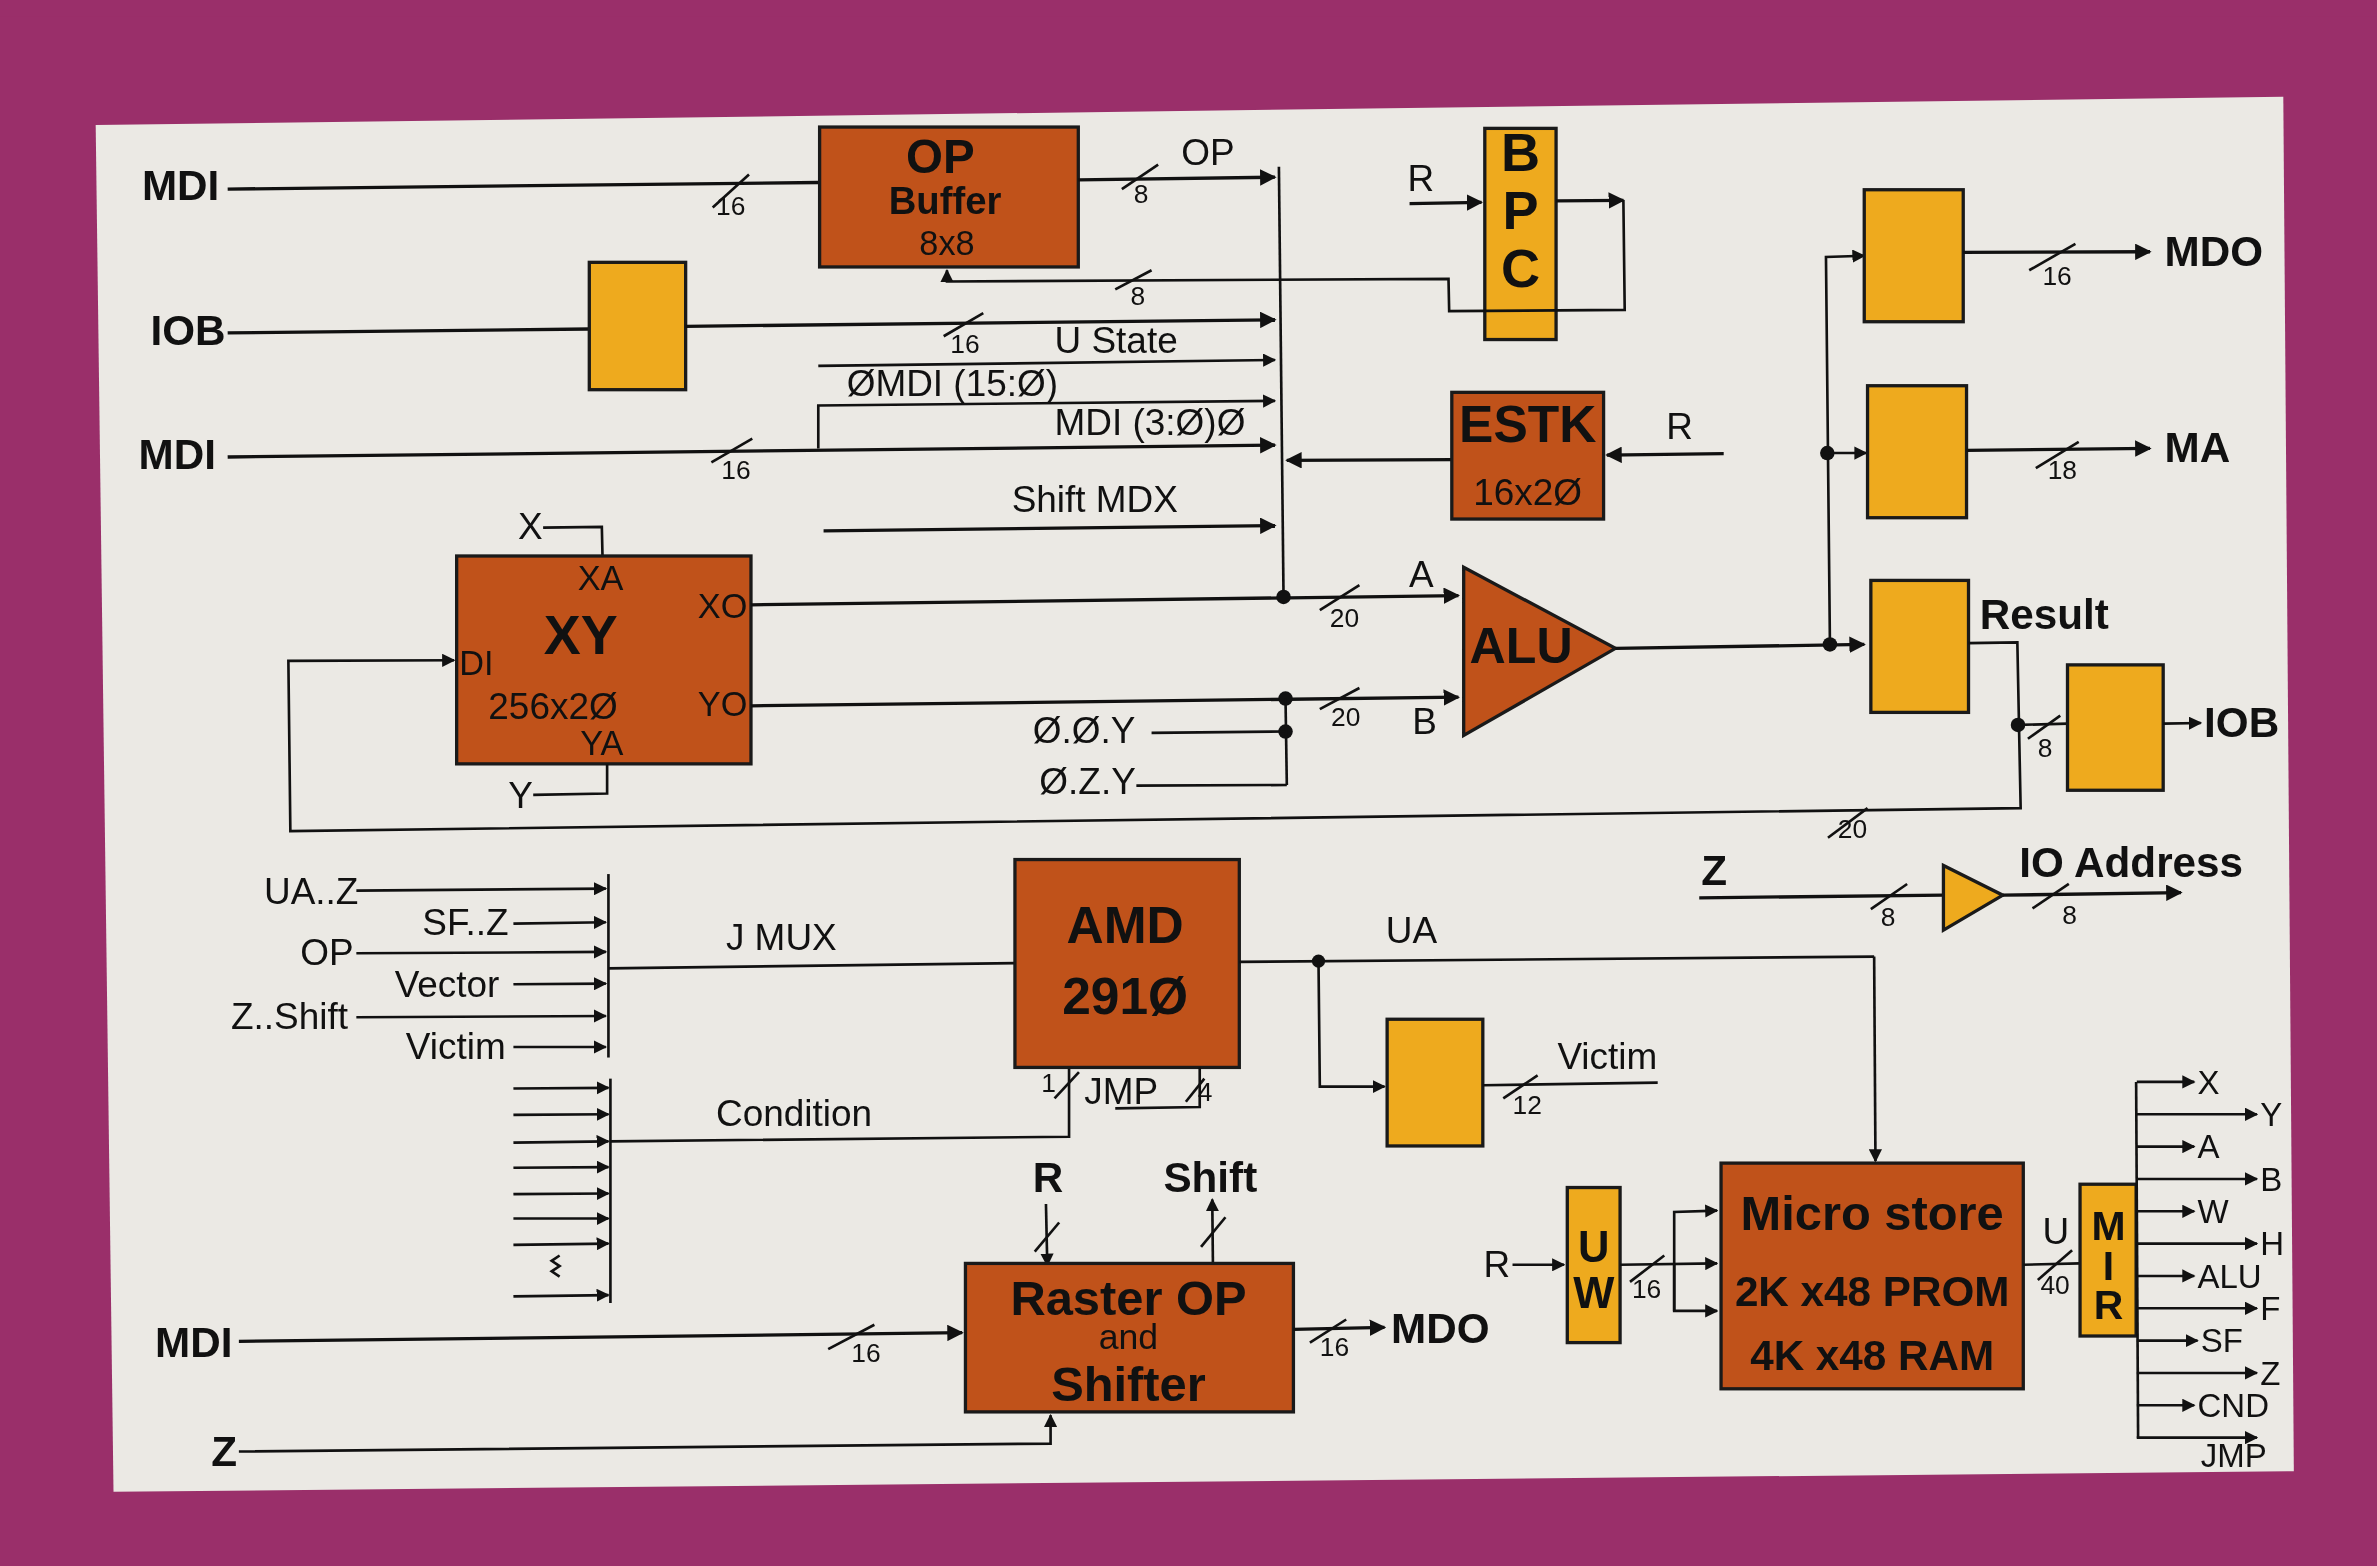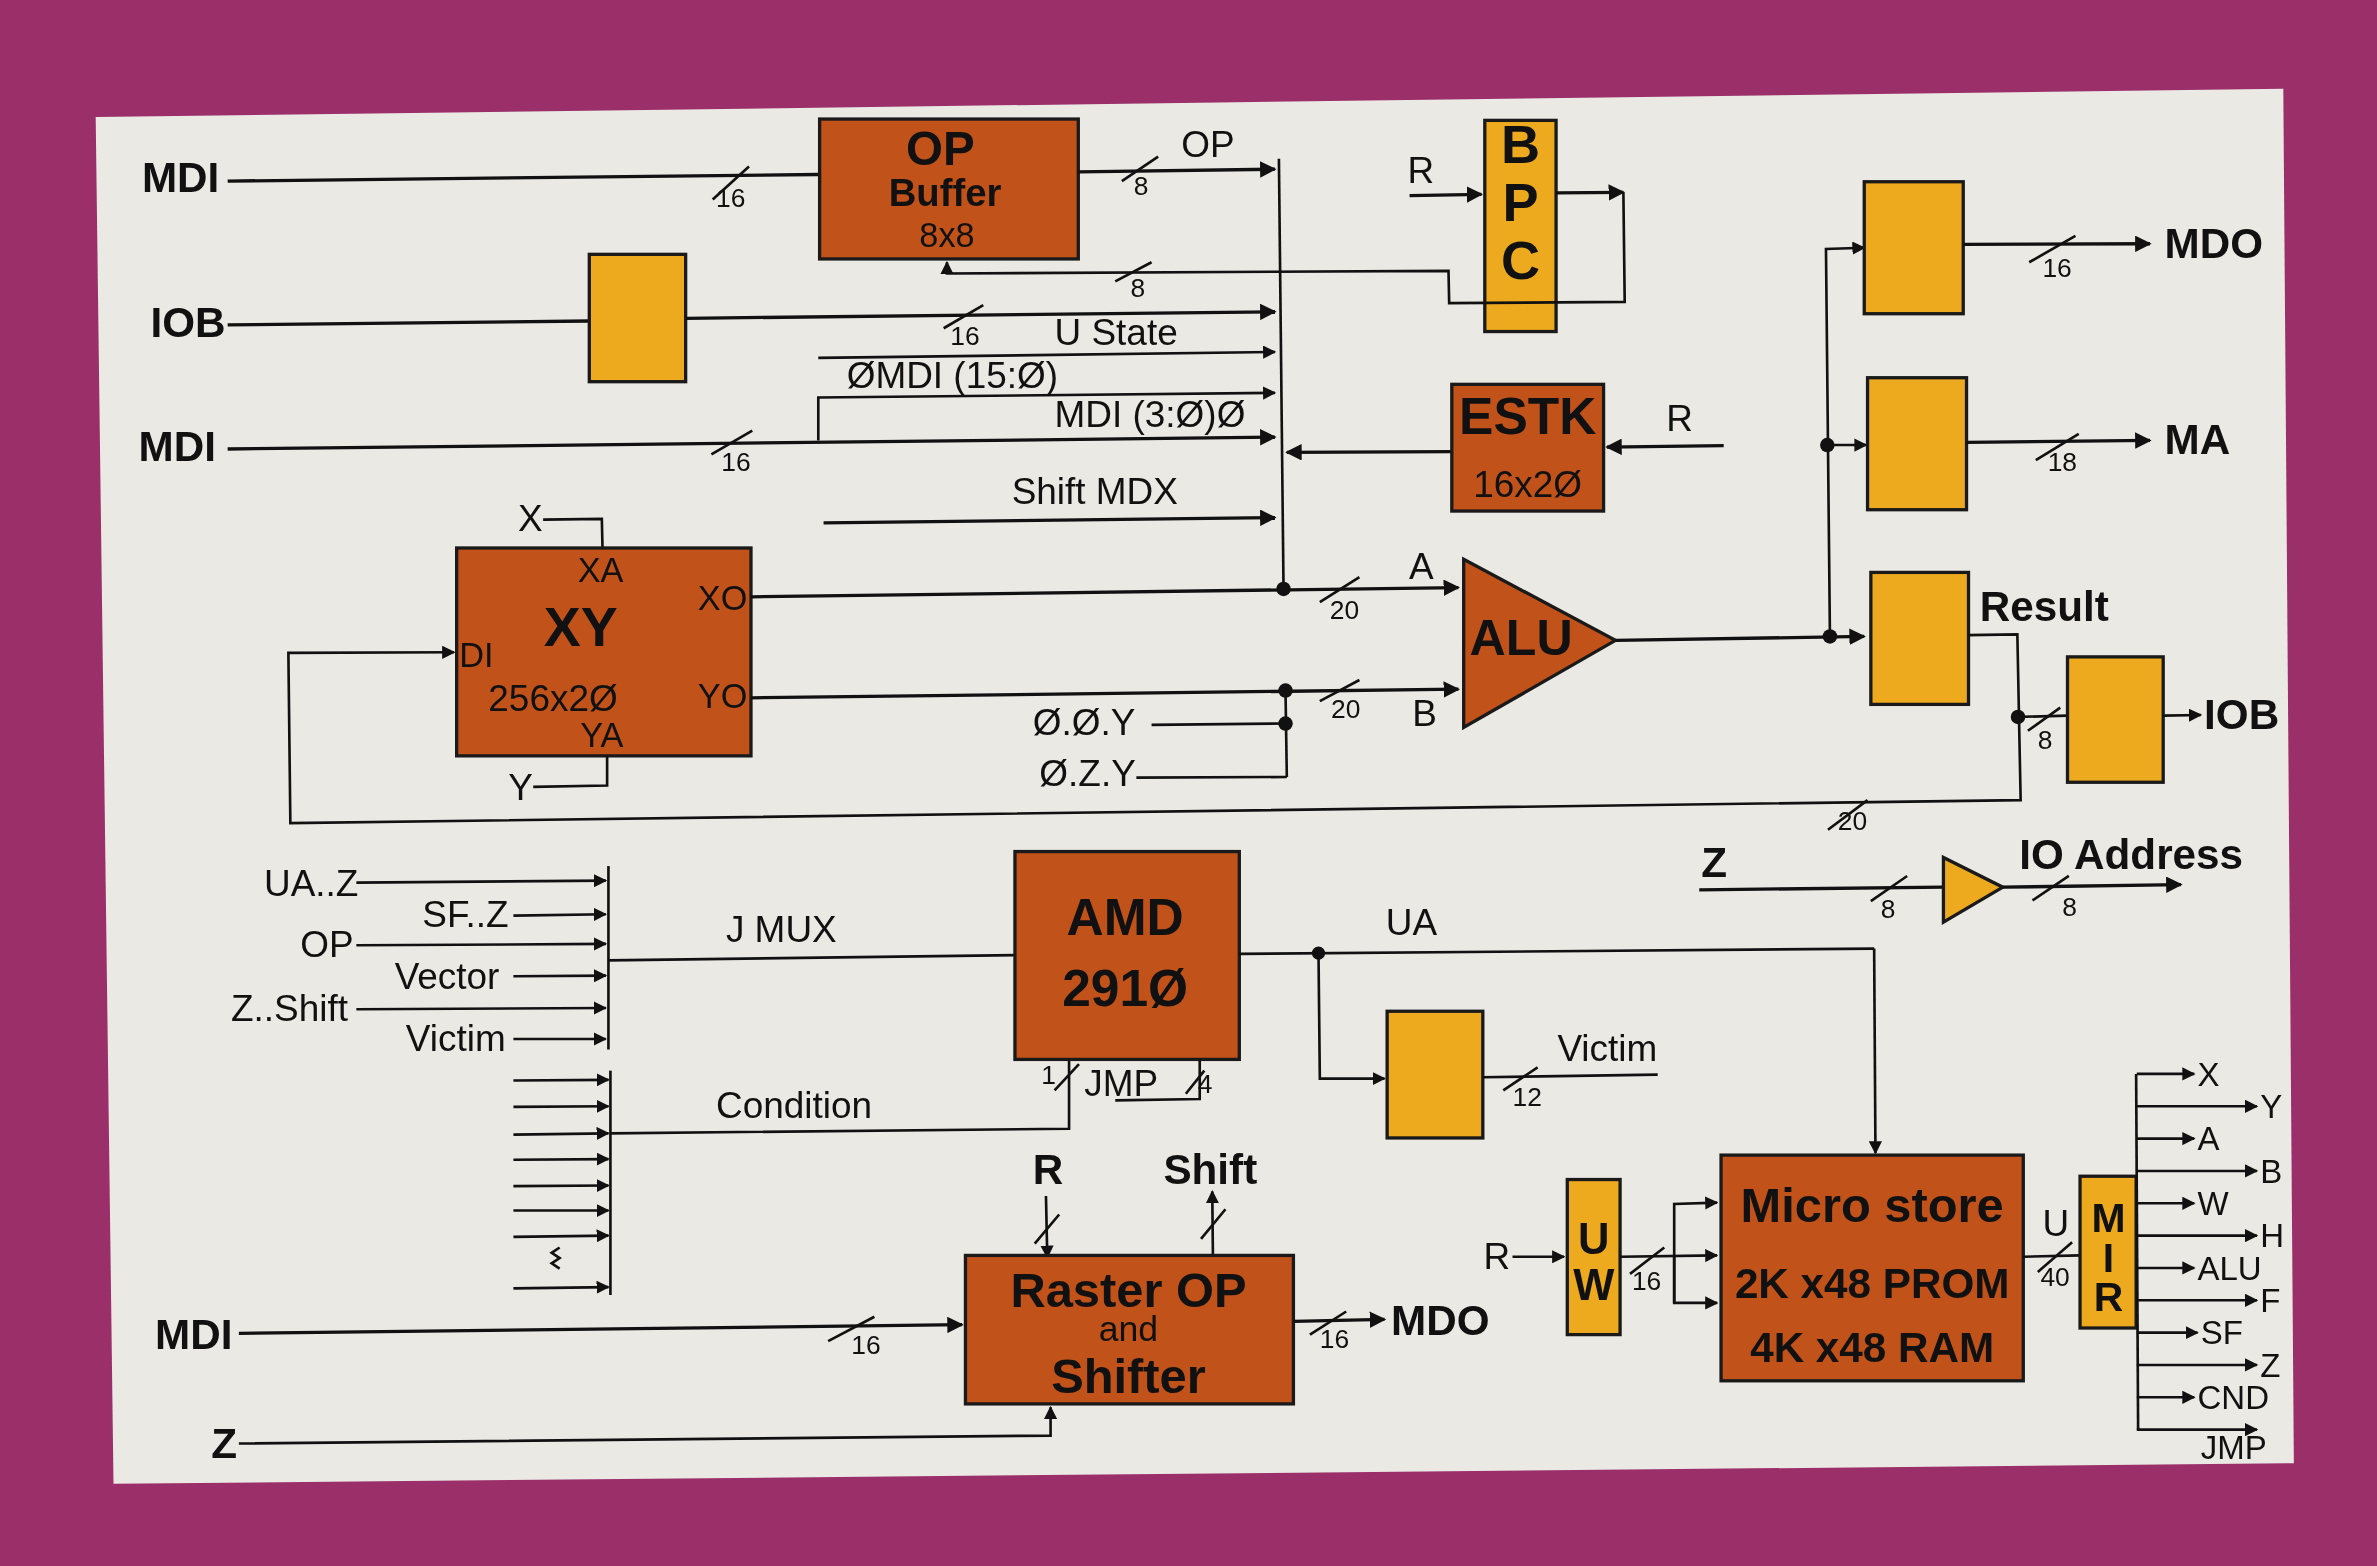--- a/index.html
+++ b/index.html
@@ -1,17 +1,17 @@
 <!DOCTYPE html>
 <html style="font-size:10.6px"><head>
 <meta charset="utf-8">
 <style>
   html, body { margin:0; padding:0; background:#9a2f6a; }
   body { width:2377px; height:1567px; overflow:hidden; }
-  #stage { position:absolute; left:0; top:8px; width:2377px; height:1416px; }
+  #stage { position:absolute; left:0; top:16px; width:2377px; height:1416px; }
   svg text { font-family: "Liberation Sans", "DejaVu Sans", sans-serif; fill:#111; }
   .lbl { font-size:56px; }
   .lbl-b { font-size:64px; font-weight:bold; }
   .num { font-size:40px; }
   .wire { stroke:#111; stroke-width:5; fill:none; }
   .wire-thin { stroke:#111; stroke-width:4; fill:none; }
   .orange { fill:#c0521a; stroke:#1a1a1a; stroke-width:5; }
   .yellow { fill:#eeaa1e; stroke:#1a1a1a; stroke-width:5; }
   .title-b { font-weight:bold; }
 </style>

